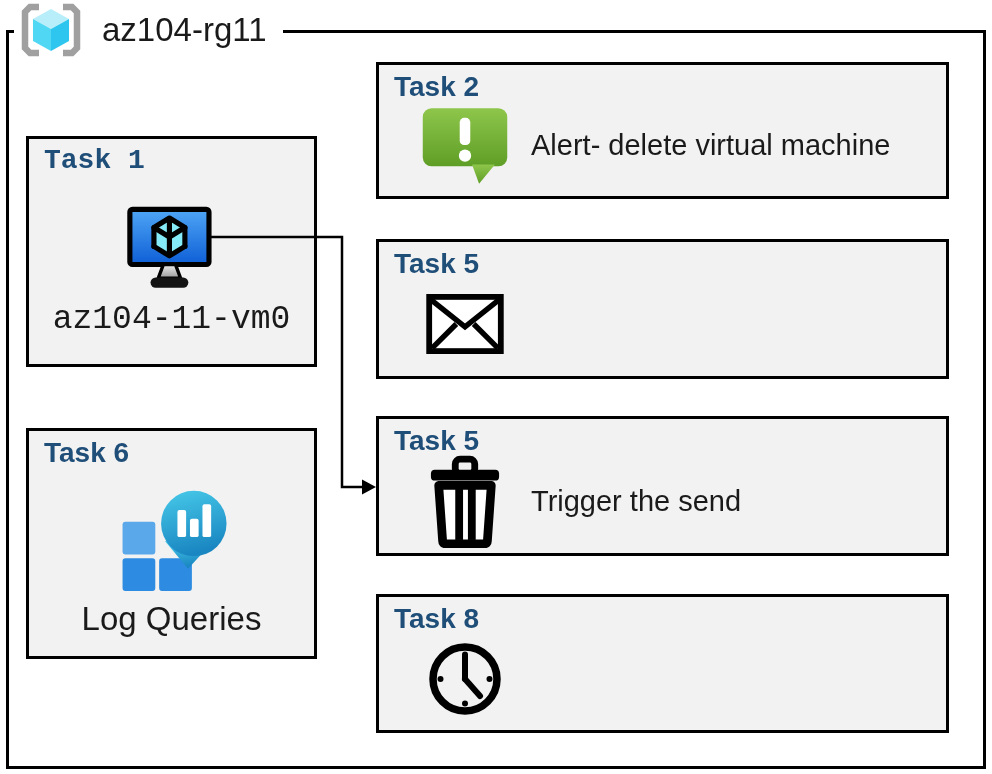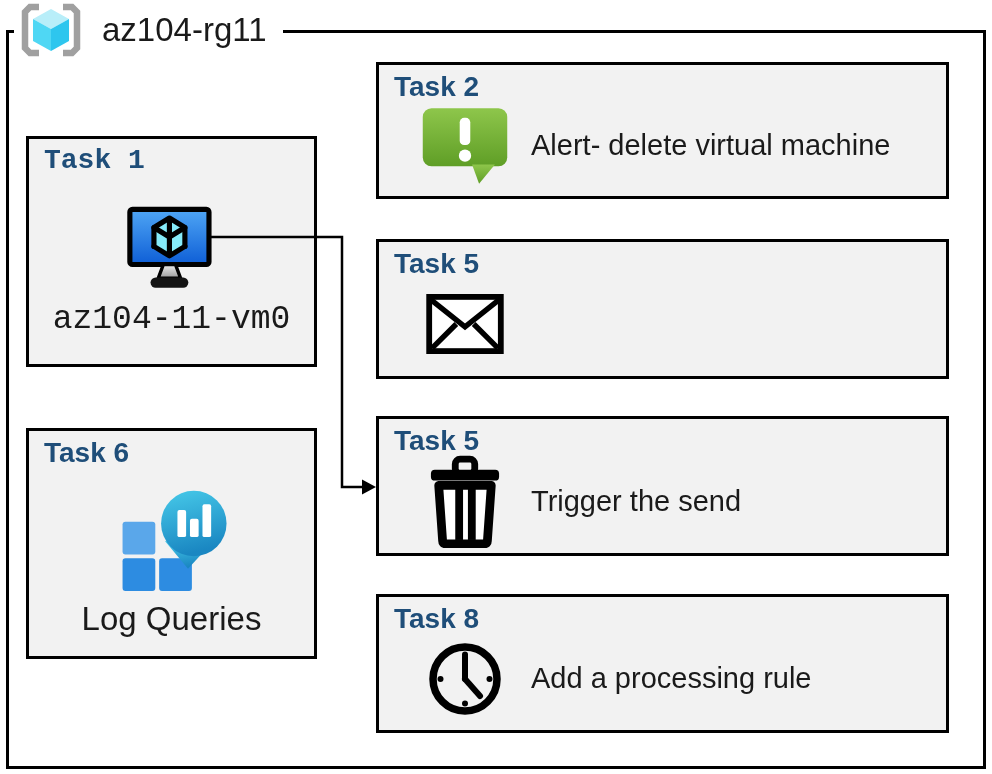--- a/index.html
+++ b/index.html
@@ -175,17 +175,16 @@
         <svg width="80" height="80" viewBox="0 0 80 80">
           <circle cx="40" cy="40" r="32" fill="none" stroke="#000" stroke-width="7.5"></circle>
           <circle cx="40" cy="15.5" r="3" fill="#000"></circle>
           <circle cx="64.5" cy="40" r="3" fill="#000"></circle>
           <circle cx="40" cy="64.5" r="3" fill="#000"></circle>
           <circle cx="15.5" cy="40" r="3" fill="#000"></circle>
           <path d="M 40 40 L 40 17.5" stroke="#000" stroke-width="6" stroke-linecap="round"></path>
           <path d="M 40 40 L 55 57" stroke="#000" stroke-width="6" stroke-linecap="round"></path>
         </svg>
       </div>
-      <div class="tcaption">Add a processing rule</div>
     </div>
   </div>
 
 </div>
 
 </body></html>

